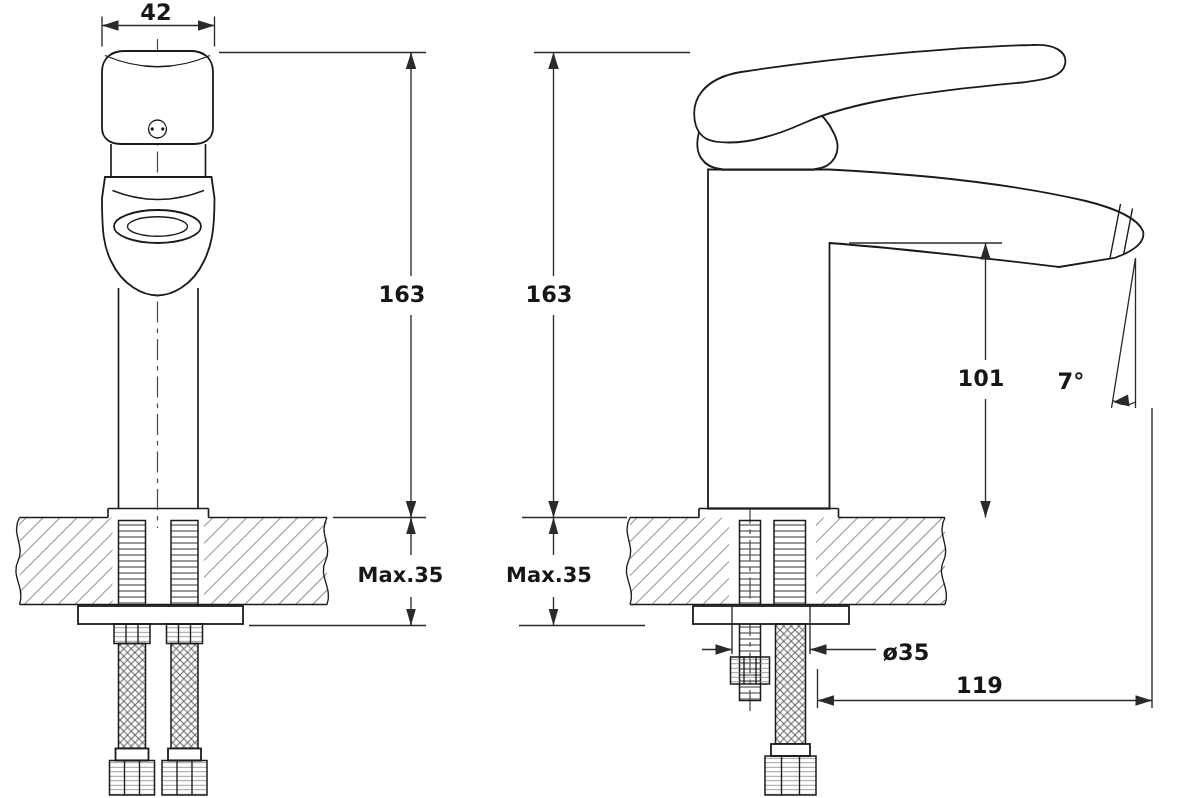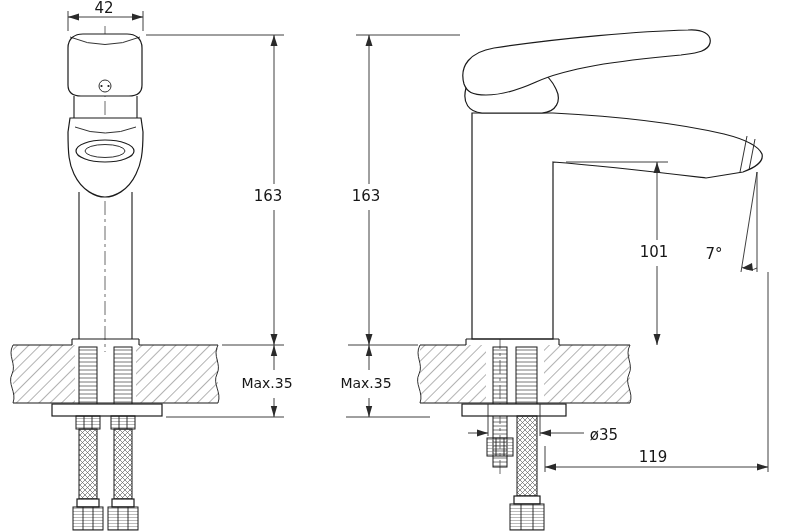--- a/index.html
+++ b/index.html
@@ -1,16 +1,16 @@
 <!DOCTYPE html>
 <html><head>
 <meta charset="utf-8">
 <style>
   html,body{margin:0;padding:0;background:#ffffff;}
-  .page{width:800px;height:532px;background:#ffffff;position:relative;overflow:hidden;}
+  .page{width:800px;height:532px;background:#ffffff;position:relative;overflow:hidden;font-weight:bold;}
   svg{display:block;}
   text{font-family:"DejaVu Sans","Liberation Sans",sans-serif;fill:#161616;}
   .dim{font-size:15px;}
   .dim-small{font-size:14px;}
   .outline{fill:#ffffff;stroke:#1b1b1b;stroke-width:1.2;}
   .line{stroke:#1b1b1b;stroke-width:1.1;fill:none;}
   .thin{stroke:#1b1b1b;stroke-width:0.9;fill:none;}
   .dimline{stroke:#2a2a2a;stroke-width:0.9;fill:none;}
   .arrow{fill:#2a2a2a;stroke:none;}
   .center{stroke:#444;stroke-width:0.8;fill:none;stroke-dasharray:14 4 3 4;}

